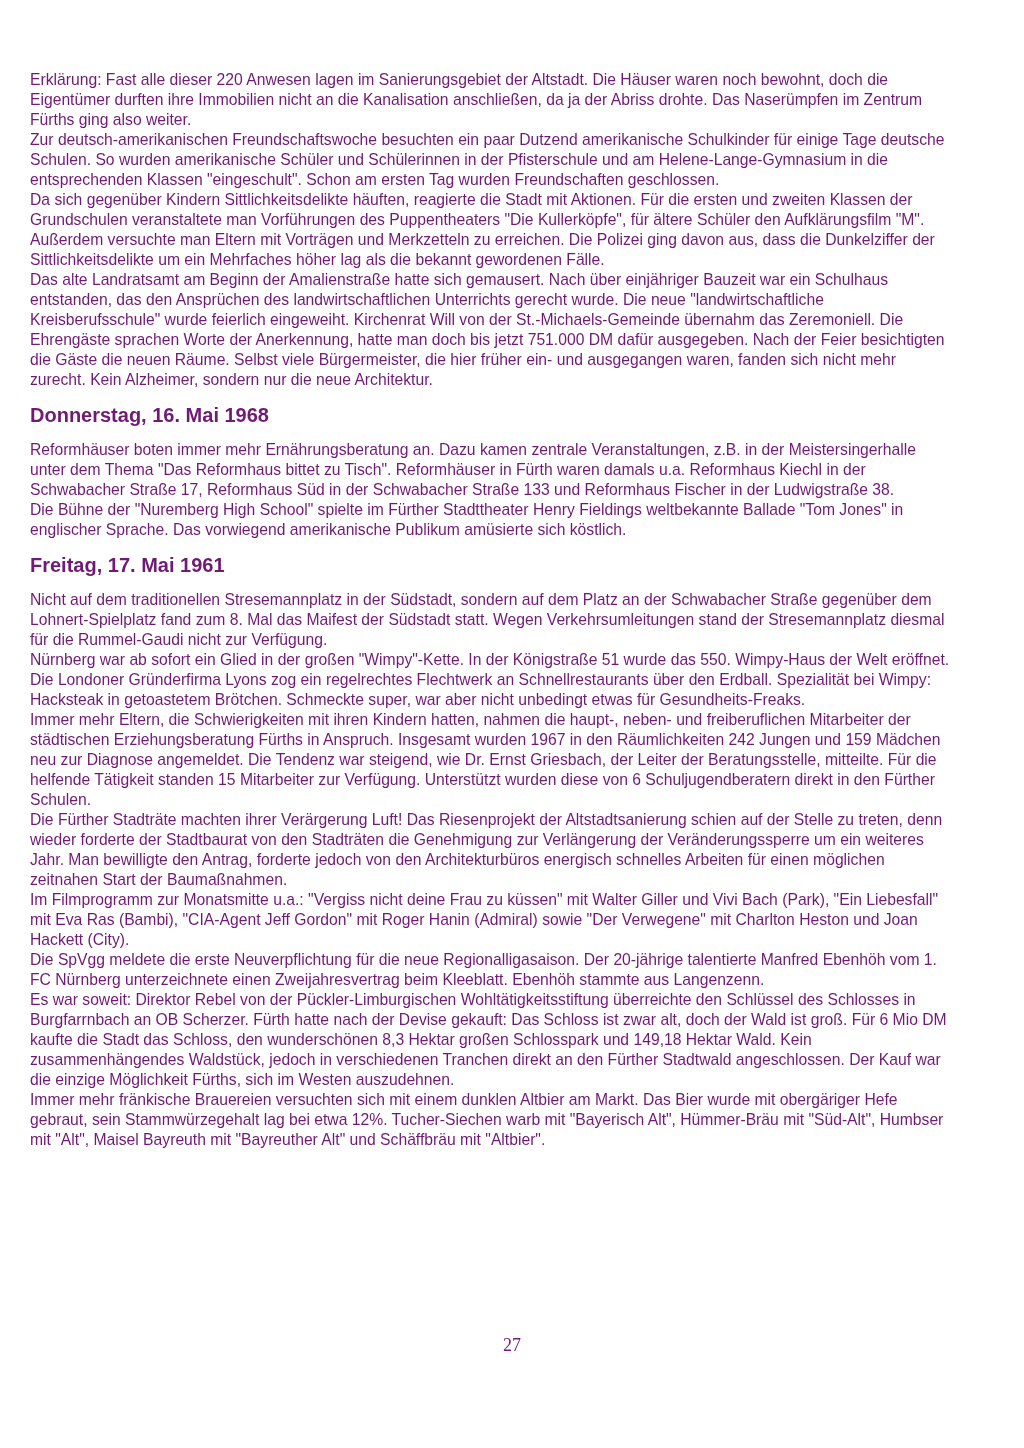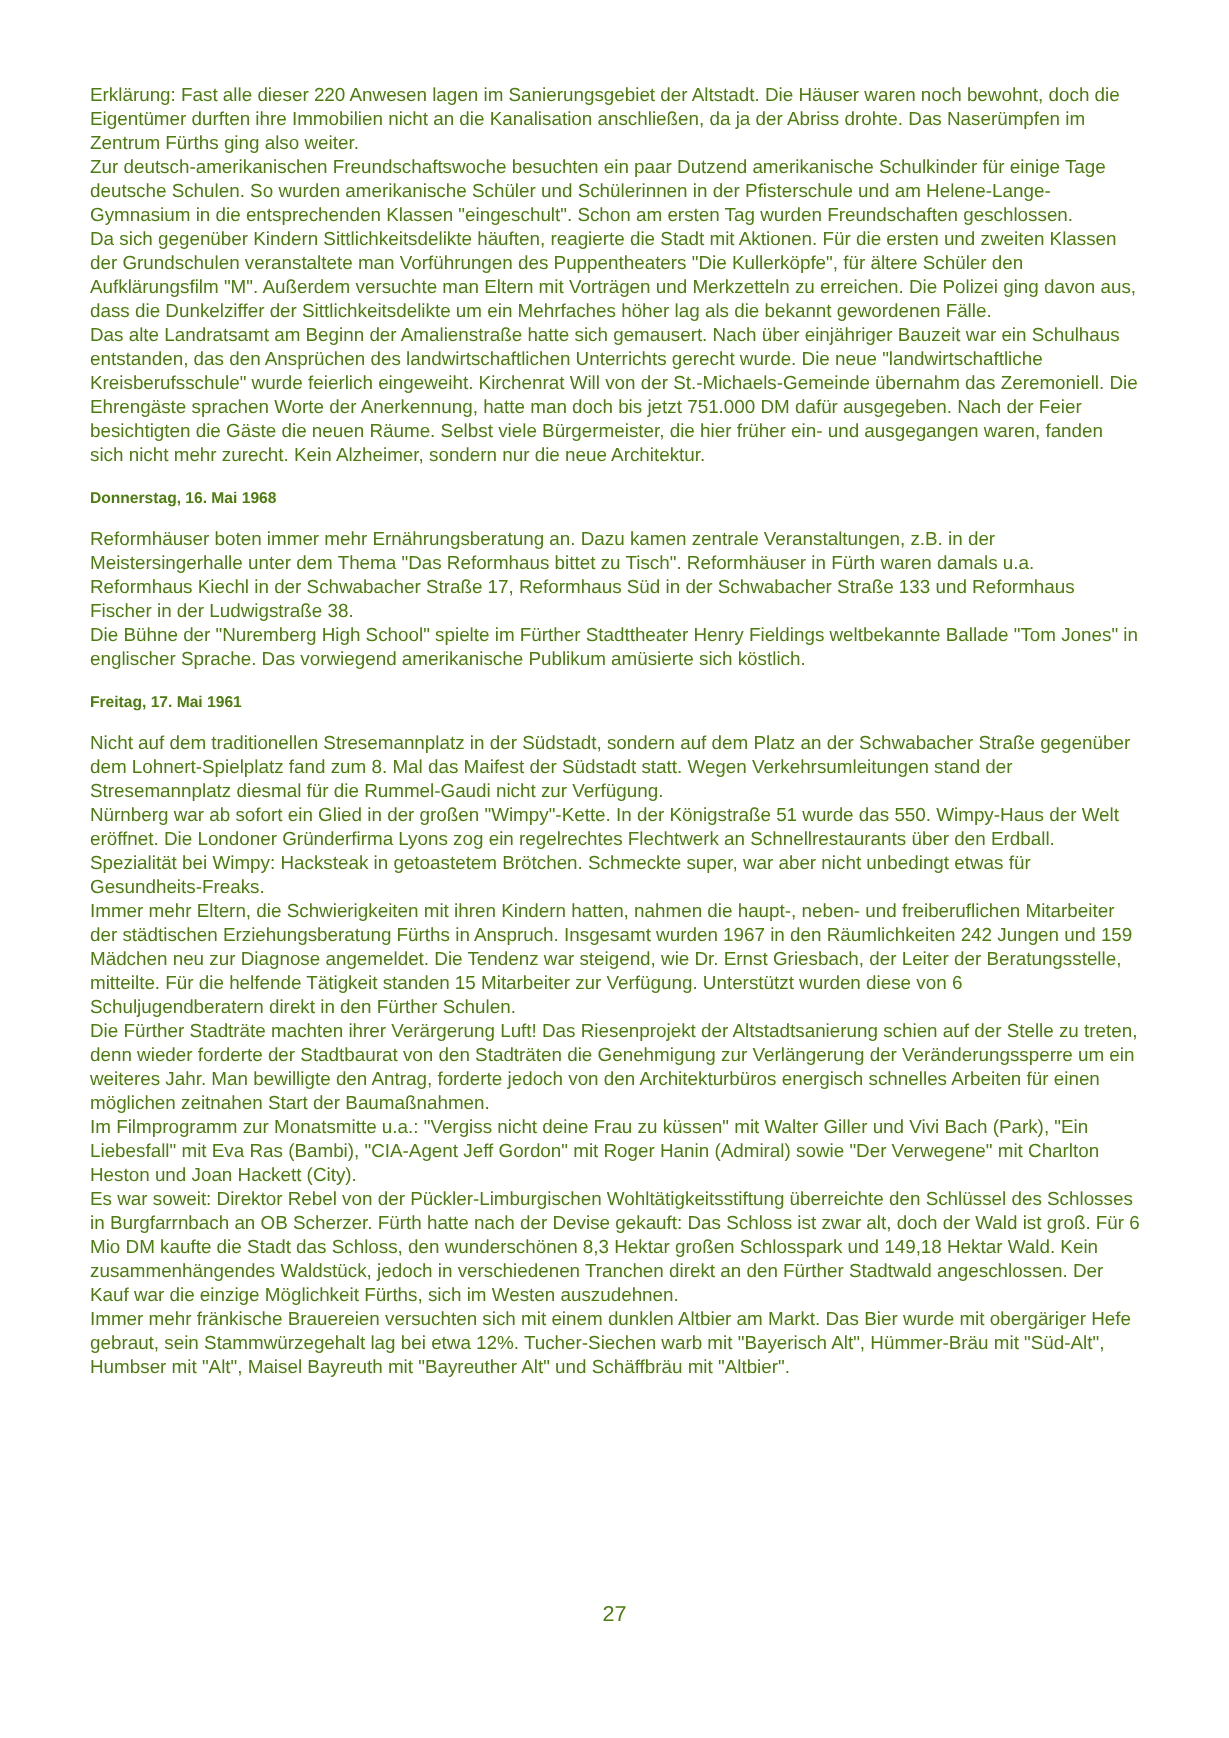--- a/index.html
+++ b/index.html
@@ -6,44 +6,44 @@
     margin: 0;
     padding: 0;
     background: #ffffff;
   }
   .page {
     position: relative;
     width: 1024px;
     height: 1448px;
     background: #ffffff;
     box-sizing: border-box;
-    padding: 70px 74px 0 75px;
+    padding: 70px 74px 0 30px;
     font-family: "Liberation Sans", "DejaVu Sans", sans-serif;
     font-size: 15.7px;
     line-height: 20px;
-    color: #4d7c0f;
+    color: #701a75;
     overflow: hidden;
   }
   .para {
     margin: 0;
     text-align: left;
   }
   .heading {
     margin: 15px 0;
-    font-size: 13px;
+    font-size: 20px;
     line-height: 20px;
     font-weight: bold;
   }
   .page-number {
     position: absolute;
     top: 1334px;
     left: 0;
     width: 100%;
     text-align: center;
-    font-family: Liberation Sans, sans-serif;
+    font-family: Liberation Serif, serif;
     font-size: 18px;
     line-height: 22px;
   }
 </style>
 </head>
 <body>
 
 <div class="page">
   <p class="para">Erklärung: Fast alle dieser 220 Anwesen lagen im Sanierungsgebiet der Altstadt. Die Häuser waren noch bewohnt, doch die Eigentümer durften ihre Immobilien nicht an die Kanalisation anschließen, da ja der Abriss drohte. Das Naserümpfen im Zentrum Fürths ging also weiter.</p>
   <p class="para">Zur deutsch-amerikanischen Freundschaftswoche besuchten ein paar Dutzend amerikanische Schulkinder für einige Tage deutsche Schulen. So wurden amerikanische Schüler und Schülerinnen in der Pfisterschule und am Helene-Lange-Gymnasium in die entsprechenden Klassen "eingeschult". Schon am ersten Tag wurden Freundschaften geschlossen.</p>
@@ -51,16 +51,17 @@
   <p class="para">Das alte Landratsamt am Beginn der Amalienstraße hatte sich gemausert. Nach über einjähriger Bauzeit war ein Schulhaus entstanden, das den Ansprüchen des landwirtschaftlichen Unterrichts gerecht wurde. Die neue "landwirtschaftliche Kreisberufsschule" wurde feierlich eingeweiht. Kirchenrat Will von der St.-Michaels-Gemeinde übernahm das Zeremoniell. Die Ehrengäste sprachen Worte der Anerkennung, hatte man doch bis jetzt 751.000 DM dafür ausgegeben. Nach der Feier besichtigten die Gäste die neuen Räume. Selbst viele Bürgermeister, die hier früher ein- und ausgegangen waren, fanden sich nicht mehr zurecht. Kein Alzheimer, sondern nur die neue Architektur.</p>
   <h2 class="heading">Donnerstag, 16. Mai 1968</h2>
   <p class="para">Reformhäuser boten immer mehr Ernährungsberatung an. Dazu kamen zentrale Veranstaltungen, z.B. in der Meistersingerhalle unter dem Thema "Das Reformhaus bittet zu Tisch". Reformhäuser in Fürth waren damals u.a. Reformhaus Kiechl in der Schwabacher Straße 17, Reformhaus Süd in der Schwabacher Straße 133 und Reformhaus Fischer in der Ludwigstraße 38.</p>
   <p class="para">Die Bühne der "Nuremberg High School" spielte im Fürther Stadttheater Henry Fieldings weltbekannte Ballade "Tom Jones" in englischer Sprache. Das vorwiegend amerikanische Publikum amüsierte sich köstlich.</p>
   <h2 class="heading">Freitag, 17. Mai 1961</h2>
   <p class="para">Nicht auf dem traditionellen Stresemannplatz in der Südstadt, sondern auf dem Platz an der Schwabacher Straße gegenüber dem Lohnert-Spielplatz fand zum 8. Mal das Maifest der Südstadt statt. Wegen Verkehrsumleitungen stand der Stresemannplatz diesmal für die Rummel-Gaudi nicht zur Verfügung.</p>
   <p class="para">Nürnberg war ab sofort ein Glied in der großen "Wimpy"-Kette. In der Königstraße 51 wurde das 550. Wimpy-Haus der Welt eröffnet. Die Londoner Gründerfirma Lyons zog ein regelrechtes Flechtwerk an Schnellrestaurants über den Erdball. Spezialität bei Wimpy: Hacksteak in getoastetem Brötchen. Schmeckte super, war aber nicht unbedingt etwas für Gesundheits-Freaks.</p>
   <p class="para">Immer mehr Eltern, die Schwierigkeiten mit ihren Kindern hatten, nahmen die haupt-, neben- und freiberuflichen Mitarbeiter der städtischen Erziehungsberatung Fürths in Anspruch. Insgesamt wurden 1967 in den Räumlichkeiten 242 Jungen und 159 Mädchen neu zur Diagnose angemeldet. Die Tendenz war steigend, wie Dr. Ernst Griesbach, der Leiter der Beratungsstelle, mitteilte. Für die helfende Tätigkeit standen 15 Mitarbeiter zur Verfügung. Unterstützt wurden diese von 6 Schuljugendberatern direkt in den Fürther Schulen.</p>
   <p class="para">Die Fürther Stadträte machten ihrer Verärgerung Luft! Das Riesenprojekt der Altstadtsanierung schien auf der Stelle zu treten, denn wieder forderte der Stadtbaurat von den Stadträten die Genehmigung zur Verlängerung der Veränderungssperre um ein weiteres Jahr. Man bewilligte den Antrag, forderte jedoch von den Architekturbüros energisch schnelles Arbeiten für einen möglichen zeitnahen Start der Baumaßnahmen.</p>
   <p class="para">Im Filmprogramm zur Monatsmitte u.a.: "Vergiss nicht deine Frau zu küssen" mit Walter Giller und Vivi Bach (Park), "Ein Liebesfall" mit Eva Ras (Bambi), "CIA-Agent Jeff Gordon" mit Roger Hanin (Admiral) sowie "Der Verwegene" mit Charlton Heston und Joan Hackett (City).</p>
+  <p class="para">Die SpVgg meldete die erste Neuverpflichtung für die neue Regionalligasaison. Der 20-jährige talentierte Manfred Ebenhöh vom 1. FC Nürnberg unterzeichnete einen Zweijahresvertrag beim Kleeblatt. Ebenhöh stammte aus Langenzenn.</p>
   <p class="para">Es war soweit: Direktor Rebel von der Pückler-Limburgischen Wohltätigkeitsstiftung überreichte den Schlüssel des Schlosses in Burgfarrnbach an OB Scherzer. Fürth hatte nach der Devise gekauft: Das Schloss ist zwar alt, doch der Wald ist groß. Für 6 Mio DM kaufte die Stadt das Schloss, den wunderschönen 8,3 Hektar großen Schlosspark und 149,18 Hektar Wald. Kein zusammenhängendes Waldstück, jedoch in verschiedenen Tranchen direkt an den Fürther Stadtwald angeschlossen. Der Kauf war die einzige Möglichkeit Fürths, sich im Westen auszudehnen.</p>
   <p class="para">Immer mehr fränkische Brauereien versuchten sich mit einem dunklen Altbier am Markt. Das Bier wurde mit obergäriger Hefe gebraut, sein Stammwürzegehalt lag bei etwa 12%. Tucher-Siechen warb mit "Bayerisch Alt", Hümmer-Bräu mit "Süd-Alt", Humbser mit "Alt", Maisel Bayreuth mit "Bayreuther Alt" und Schäffbräu mit "Altbier".</p>
   <div class="page-number">27</div>
 </div>
 
 </body></html>

